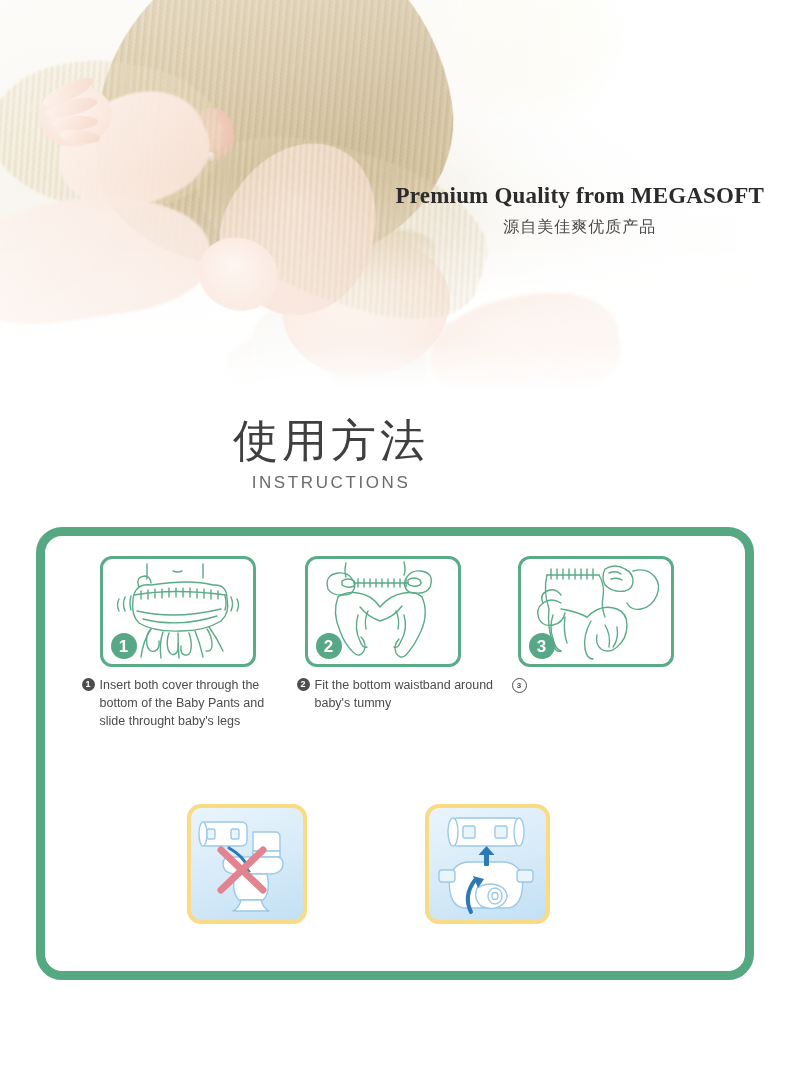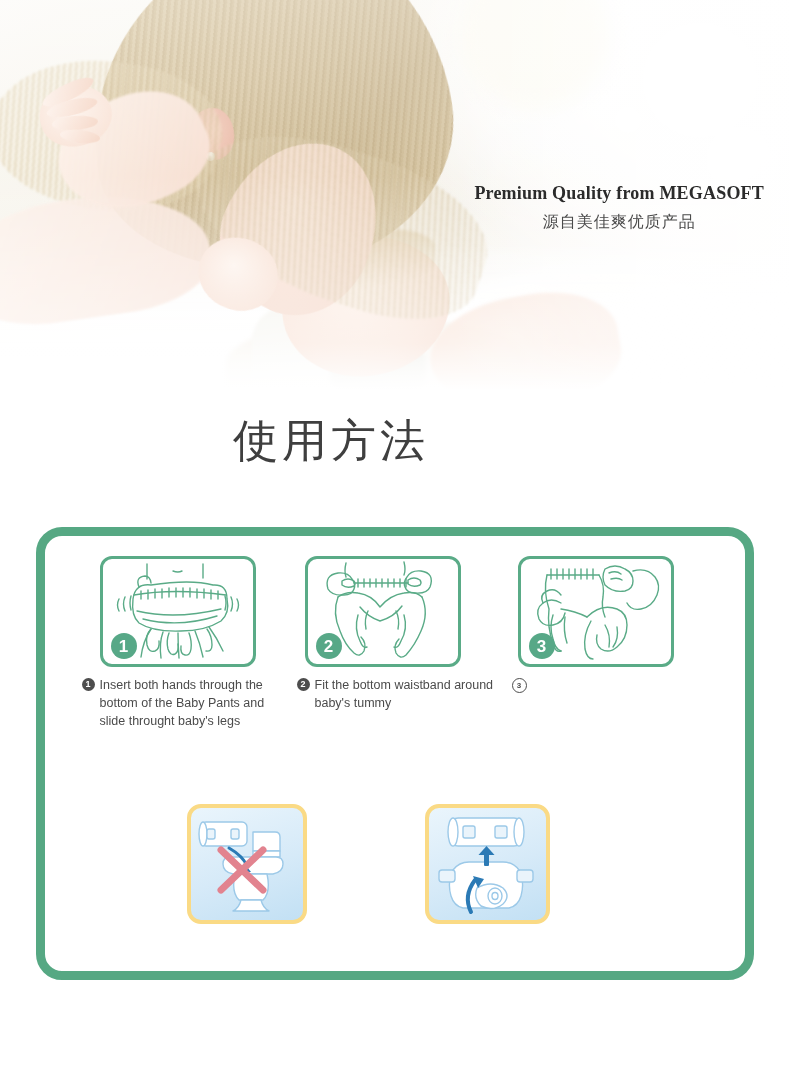--- a/index.html
+++ b/index.html
@@ -155,21 +155,21 @@
     background:linear-gradient(270deg,rgba(255,255,255,.88) 0%,rgba(255,255,255,.55) 40%,rgba(255,255,255,0) 100%);
     pointer-events:none;
   }
 
   
   .tagline{
     position:absolute;right:26px;top:183px;text-align:right;z-index:5;
   }
   .tagline-en{
     font-family:"Liberation Serif","DejaVu Serif",serif;
-    font-weight:bold;font-size:18px;color:#2b2b2b;
+    font-weight:bold;font-size:23px;color:#2b2b2b;
     letter-spacing:.2px;white-space:nowrap;text-align:center;
   }
   .tagline-zh{
     font-size:16px;color:#4a4a4a;margin-top:8px;white-space:nowrap;
     letter-spacing:1px;
     text-align:center;
   }
 
   
   .section-title{
@@ -275,20 +275,21 @@
   </div>
 
   <div class="tagline">
     <div class="tagline-en">Premium Quality from MEGASOFT</div>
     <div class="tagline-zh">源自美佳爽优质产品</div>
   </div>
 </div>
 
 <div class="section-title">
   <div class="sec-zh">使用方法</div>
+  <div class="sec-en">INSTRUCTIONS</div>
 </div>
 
 <div class="frame">
 
   <div class="steps">
 
     <div class="step step1">
       <div class="illus-box">
         <svg width="150" height="105" viewBox="0 0 150 105">
           <g fill="none" stroke="#5aab87" stroke-width="1.4" stroke-linecap="round" stroke-linejoin="round">
@@ -306,21 +307,21 @@
             <path d="M86 74 q3 8 2 16 q-1 7 -6 6 q-5 -1 -4 -9"></path>
             <path d="M104 70 q5 7 5 16 q0 7 -6 6"></path>
             <path d="M16 40 q-3 6 0 12 M22 38 q-3 7 0 14 M28 37 q-2 7 0 14"></path>
             <path d="M134 40 q3 6 0 12 M128 38 q3 7 0 14 M122 37 q2 7 0 14"></path>
           </g>
         </svg>
         <div class="badge">1</div>
       </div>
       <div class="step-text">
         <span class="bullet">1</span>
-        <span>Insert both hands through the bottom of the Baby Pants and slide throught baby's legs</span>
+        <span>Insert both cover through the bottom of the Baby Pants and slide throught baby's legs</span>
       </div>
     </div>
 
     <div class="step step2">
       <div class="illus-box">
         <svg width="150" height="105" viewBox="0 0 150 105">
           <g fill="none" stroke="#5aab87" stroke-width="1.4" stroke-linecap="round" stroke-linejoin="round">
             <path d="M38 4 q-2 8 0 14 M96 3 q2 8 0 13"></path>
             <path d="M20 30 q-4 -14 10 -16 q10 -1 14 6 q4 5 2 10 q-2 6 -10 6 q-12 1 -16 -6 z"></path>
             <path d="M122 28 q5 -14 -9 -16 q-10 -1 -14 6 q-4 5 -2 10 q2 6 10 6 q12 1 15 -6 z"></path>

